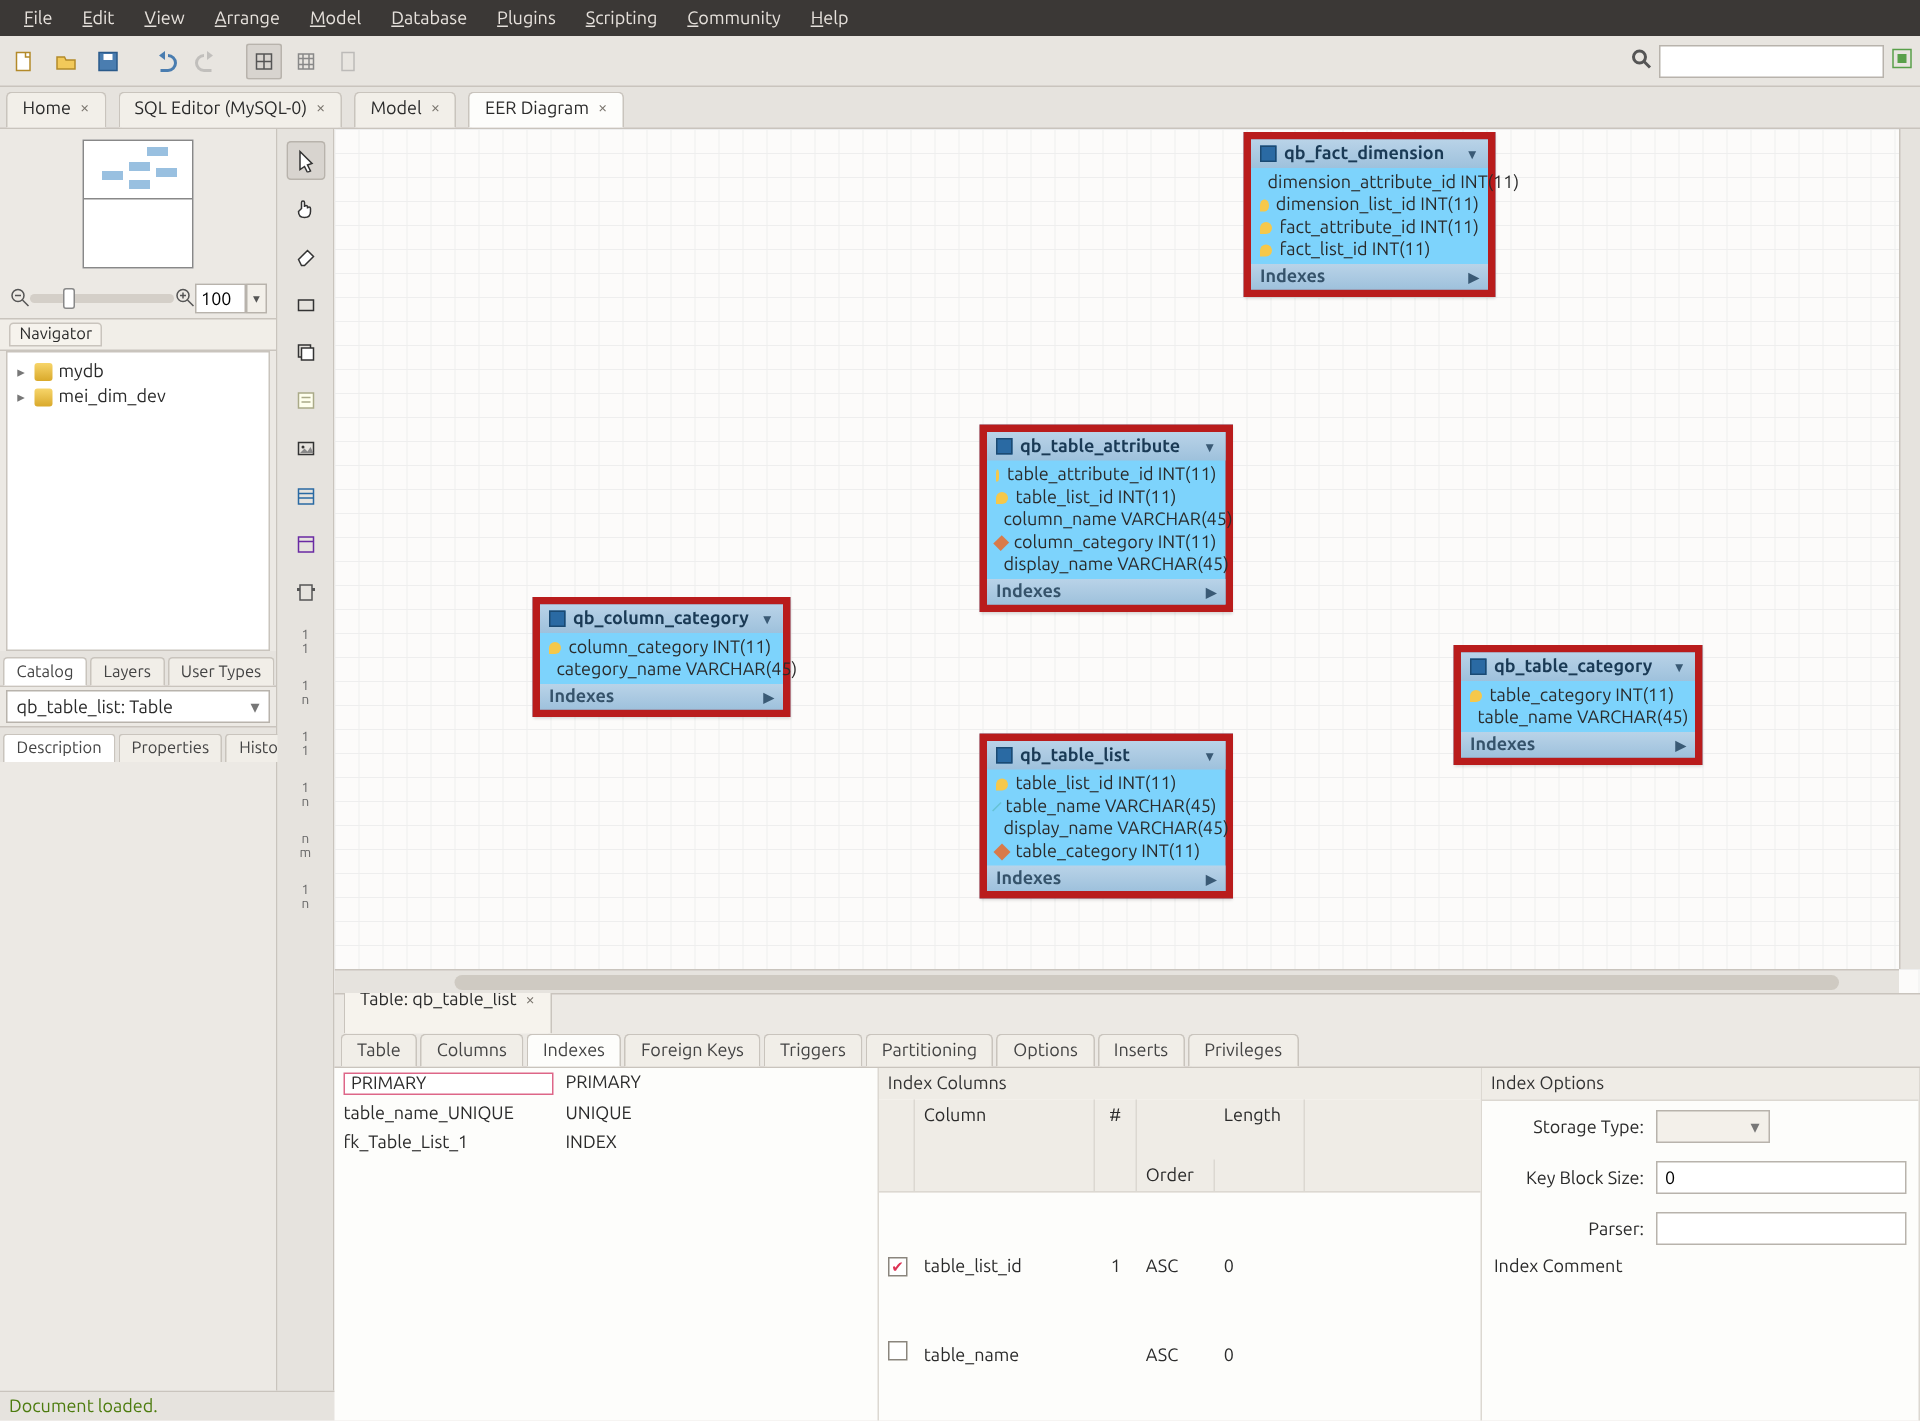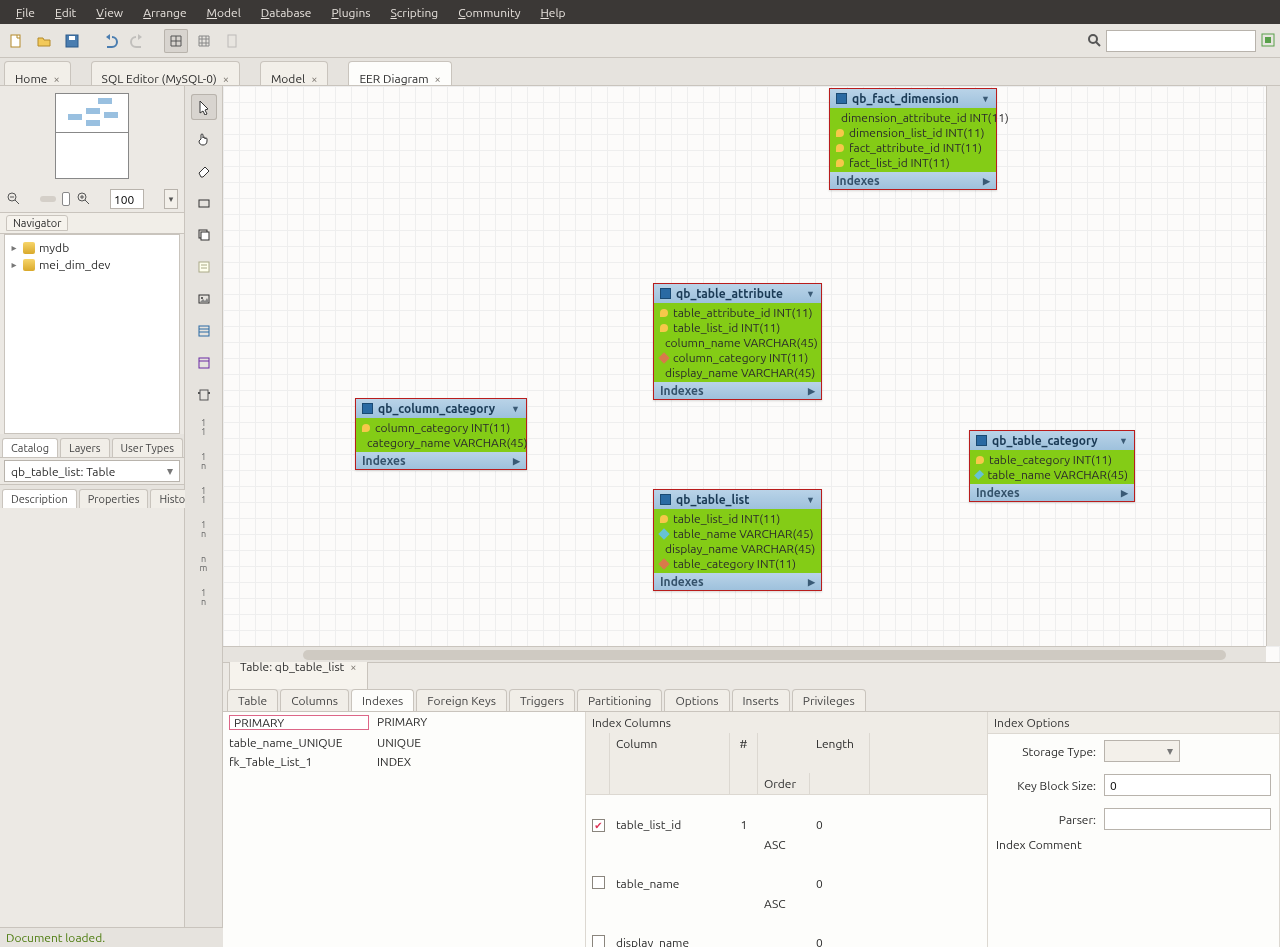--- a/index.html
+++ b/index.html
@@ -14,35 +14,35 @@
 .toolbar { height: 34px; background: #e8e5e0; border-bottom: 1px solid #c9c4bd; display: flex; align-items: center; padding: 0 4px; gap: 4px; }
 .tbtn { width: 24px; height: 24px; display: flex; align-items: center; justify-content: center; border-radius: 2px; }
 .tbtn.pressed { background: #d8d4cf; box-shadow: inset 0 0 0 1px #b8b3ac; }
 .tsep { width: 6px; }
 .toolbar .spacer { flex: 1; }
 .searchbox { display: flex; align-items: center; gap: 4px; }
 .searchbox input { width: 150px; height: 22px; border: 1px solid #b8b3ac; background: #fff; padding: 0 4px; }
 
 
 .doctabs { height: 28px; background: #e6e3de; border-bottom: 1px solid #c9c4bd; display: flex; align-items: flex-end; padding-left: 4px; }
-.doctab { height: 24px; padding: 4px 10px 0 10px; border: 1px solid #c9c4bd; border-bottom: none; border-radius: 4px 4px 0 0; background: #f2efe9; margin-right: 20px; display: flex; align-items: flex-end; gap: 6px; }
+.doctab { height: 24px; padding: 4px 10px 0 10px; border: 1px solid #c9c4bd; border-bottom: none; border-radius: 4px 4px 0 0; background: #f2efe9; margin-right: 8px; display: flex; align-items: flex-start; gap: 6px; }
 .doctab.active { background: #fdfdfb; }
 .doctab .x { color: #7a756e; font-size: 11px; }
 
 
 .main { display: flex; height: calc(100% - 24px - 34px - 28px - 20px); }
 .leftcol { width: 185px; background: #ece9e4; border-right: 1px solid #c9c4bd; display: flex; flex-direction: column; }
 .toolcol { width: 38px; background: #e6e3de; border-right: 1px solid #c9c4bd; display: flex; flex-direction: column; align-items: center; gap: 6px; padding-top: 8px; }
 .rightarea { flex: 1; display: flex; flex-direction: column; min-width: 0; }
 
 
 .thumbpane { height: 100px; display: flex; align-items: center; justify-content: center; }
 .thumb { width: 74px; height: 86px; border: 1px solid #888; background: #fff; position: relative; }
 .thumb .bl { position: absolute; background: #99c0e0; }
-.zoomrow { height: 26px; display: flex; align-items: center; gap: 20px; padding: 0 6px; }
+.zoomrow { height: 26px; display: flex; align-items: center; gap: 0; padding: 0 6px; }
 .zoomrow .slider { flex: 1; height: 6px; background: #d4cfc8; border-radius: 3px; position: relative; }
 .zoomrow .slider .knob { position: absolute; left: 22px; top: -4px; width: 8px; height: 14px; background: #fff; border: 1px solid #888; border-radius: 2px; }
 .zoomrow input { width: 34px; height: 20px; border: 1px solid #b8b3ac; background: #fff; text-align: left; padding: 0 3px; }
 .zoomrow .dd { width: 14px; height: 20px; border: 1px solid #b8b3ac; background: #f3f0ea; text-align: center; line-height: 18px; color: #555; font-size: 9px; }
 .navlabel { height: 22px; padding: 3px 6px; border-top: 1px solid #c9c4bd; border-bottom: 1px solid #c9c4bd; background: #f1eee8; display:flex; align-items:center; }
 .navlabel span { border:1px solid #c9c4bd; background:#f6f3ed; padding:1px 6px; border-radius:3px 3px 0 0; font-size:11px; }
 .dbtree { flex: 0 0 auto; height: 200px; border-top: none; background: #fff; margin: 0 4px; border: 1px solid #c9c4bd; padding: 4px 2px; }
 .dbtree .node { display: flex; align-items: center; gap: 4px; padding: 2px 2px; }
 .dbtree .node .caret { color: #777; width: 10px; text-align: center; font-size:10px; }
 .dbtree .node .cyl { width: 12px; height: 12px; background: linear-gradient(#f7d56a,#d9a92b); border-radius: 2px; }
@@ -63,21 +63,21 @@
 .canvaswrap { flex: 1; position: relative; background: #fcfbfa; overflow: hidden; }
 .canvas { position: absolute; inset: 0; background-image:
   linear-gradient(#eee 1px, transparent 1px),
   linear-gradient(90deg, #eee 1px, transparent 1px);
   background-size: 16px 16px; }
 .canvas-scrollbar-v { position:absolute; right:0; top:0; bottom:16px; width:14px; background:#e6e3de; border-left:1px solid #c9c4bd; }
 .canvas-scrollbar-h { position:absolute; left:0; right:14px; bottom:0; height:16px; background:#e6e3de; border-top:1px solid #c9c4bd; }
 .canvas-scrollbar-h .thumb2 { position:absolute; left:80px; right:40px; top:3px; height:10px; background:#cfcac2; border-radius:5px; }
 
 
-.ent { position: absolute; background: #84cc16; border: 1px solid #b91c1c; box-shadow: 0 1px 2px rgba(0,0,0,0.15); font-size: 11px; }
+.ent { position: absolute; background: #7dd3fc; border: 5px solid #b91c1c; box-shadow: 0 1px 2px rgba(0,0,0,0.15); font-size: 11px; }
 .ent .hdr { background: linear-gradient(#b9d3e8, #9ec1dc); color: #1a3a55; font-weight: bold; padding: 3px 6px; display: flex; align-items: center; gap: 5px; }
 .ent .hdr .ti { width: 11px; height: 11px; background: #2a6aa3; border: 1px solid #1a4a73; }
 .ent .hdr .dd { margin-left: auto; color: #3a5a75; font-size: 9px; }
 .ent .cols { padding: 2px 0; }
 .ent .col { display: flex; align-items: center; gap: 5px; padding: 1px 6px; white-space: nowrap; }
 .ent .col .ic { width: 8px; height: 8px; display:inline-block; }
 .ent .col .ic.pk { background: #f6c84a; border-radius: 50% 50% 50% 0; }
 .ent .col .ic.dm { background: #66c2d4; transform: rotate(45deg); }
 .ent .col .ic.fk { background: #d97a4a; transform: rotate(45deg); }
 .ent .idx { background: linear-gradient(#b9d3e8, #9ec1dc); color: #35536b; padding: 2px 6px; font-weight:bold; font-size:10px; display:flex; align-items:center; }
@@ -100,21 +100,21 @@
 .bcol { border-right: 1px solid #dcd8d1; display: flex; flex-direction: column; }
 .bhdr { background: #efece6; border-bottom: 1px solid #dcd8d1; padding: 4px 6px; font-weight: normal; color:#333; display: flex; }
 .brow { padding: 3px 6px; display: flex; align-items: flex-start; gap: 8px; }
 .bcol.idxnames { width: 370px; }
 .idxnames .bhdr span:first-child { width: 140px; }
 .idxnames .brow span:first-child { width: 140px; }
 .idxnames .brow.first span:first-child { border:1px solid #d68; padding:0 4px; background:#fff; }
 .bcol.idxcols { width: 410px; }
 .idxcols .hdrs { display:flex; background:#efece6; border-bottom:1px solid #dcd8d1; }
 .idxcols .hdrs div { padding:4px 6px; border-right:1px solid #dcd8d1; }
-.idxcols .crow { display:flex; align-items:center; }
+.idxcols .crow { display:flex; align-items:flex-end; }
 .idxcols .crow div { padding:3px 6px; }
 .idxcols .c-chk { width:24px; text-align:center; }
 .idxcols .c-col { width:120px; }
 .idxcols .c-num { width:28px; text-align:center; }
 .idxcols .c-ord { width:52px;margin-top:40px; }
 .idxcols .c-len { width:60px; }
 .bcol.idxopt { flex: 1; padding: 0; }
 .idxopt .frow { display:flex; align-items:center; gap:8px; padding:6px 8px; }
 .idxopt .frow label { width: 100px; text-align:right; }
 .idxopt .frow .combo { width:76px; height:22px; border:1px solid #b8b3ac; background:#f3f0ea; display:flex; align-items:center; justify-content:flex-end; padding:0 6px; }

